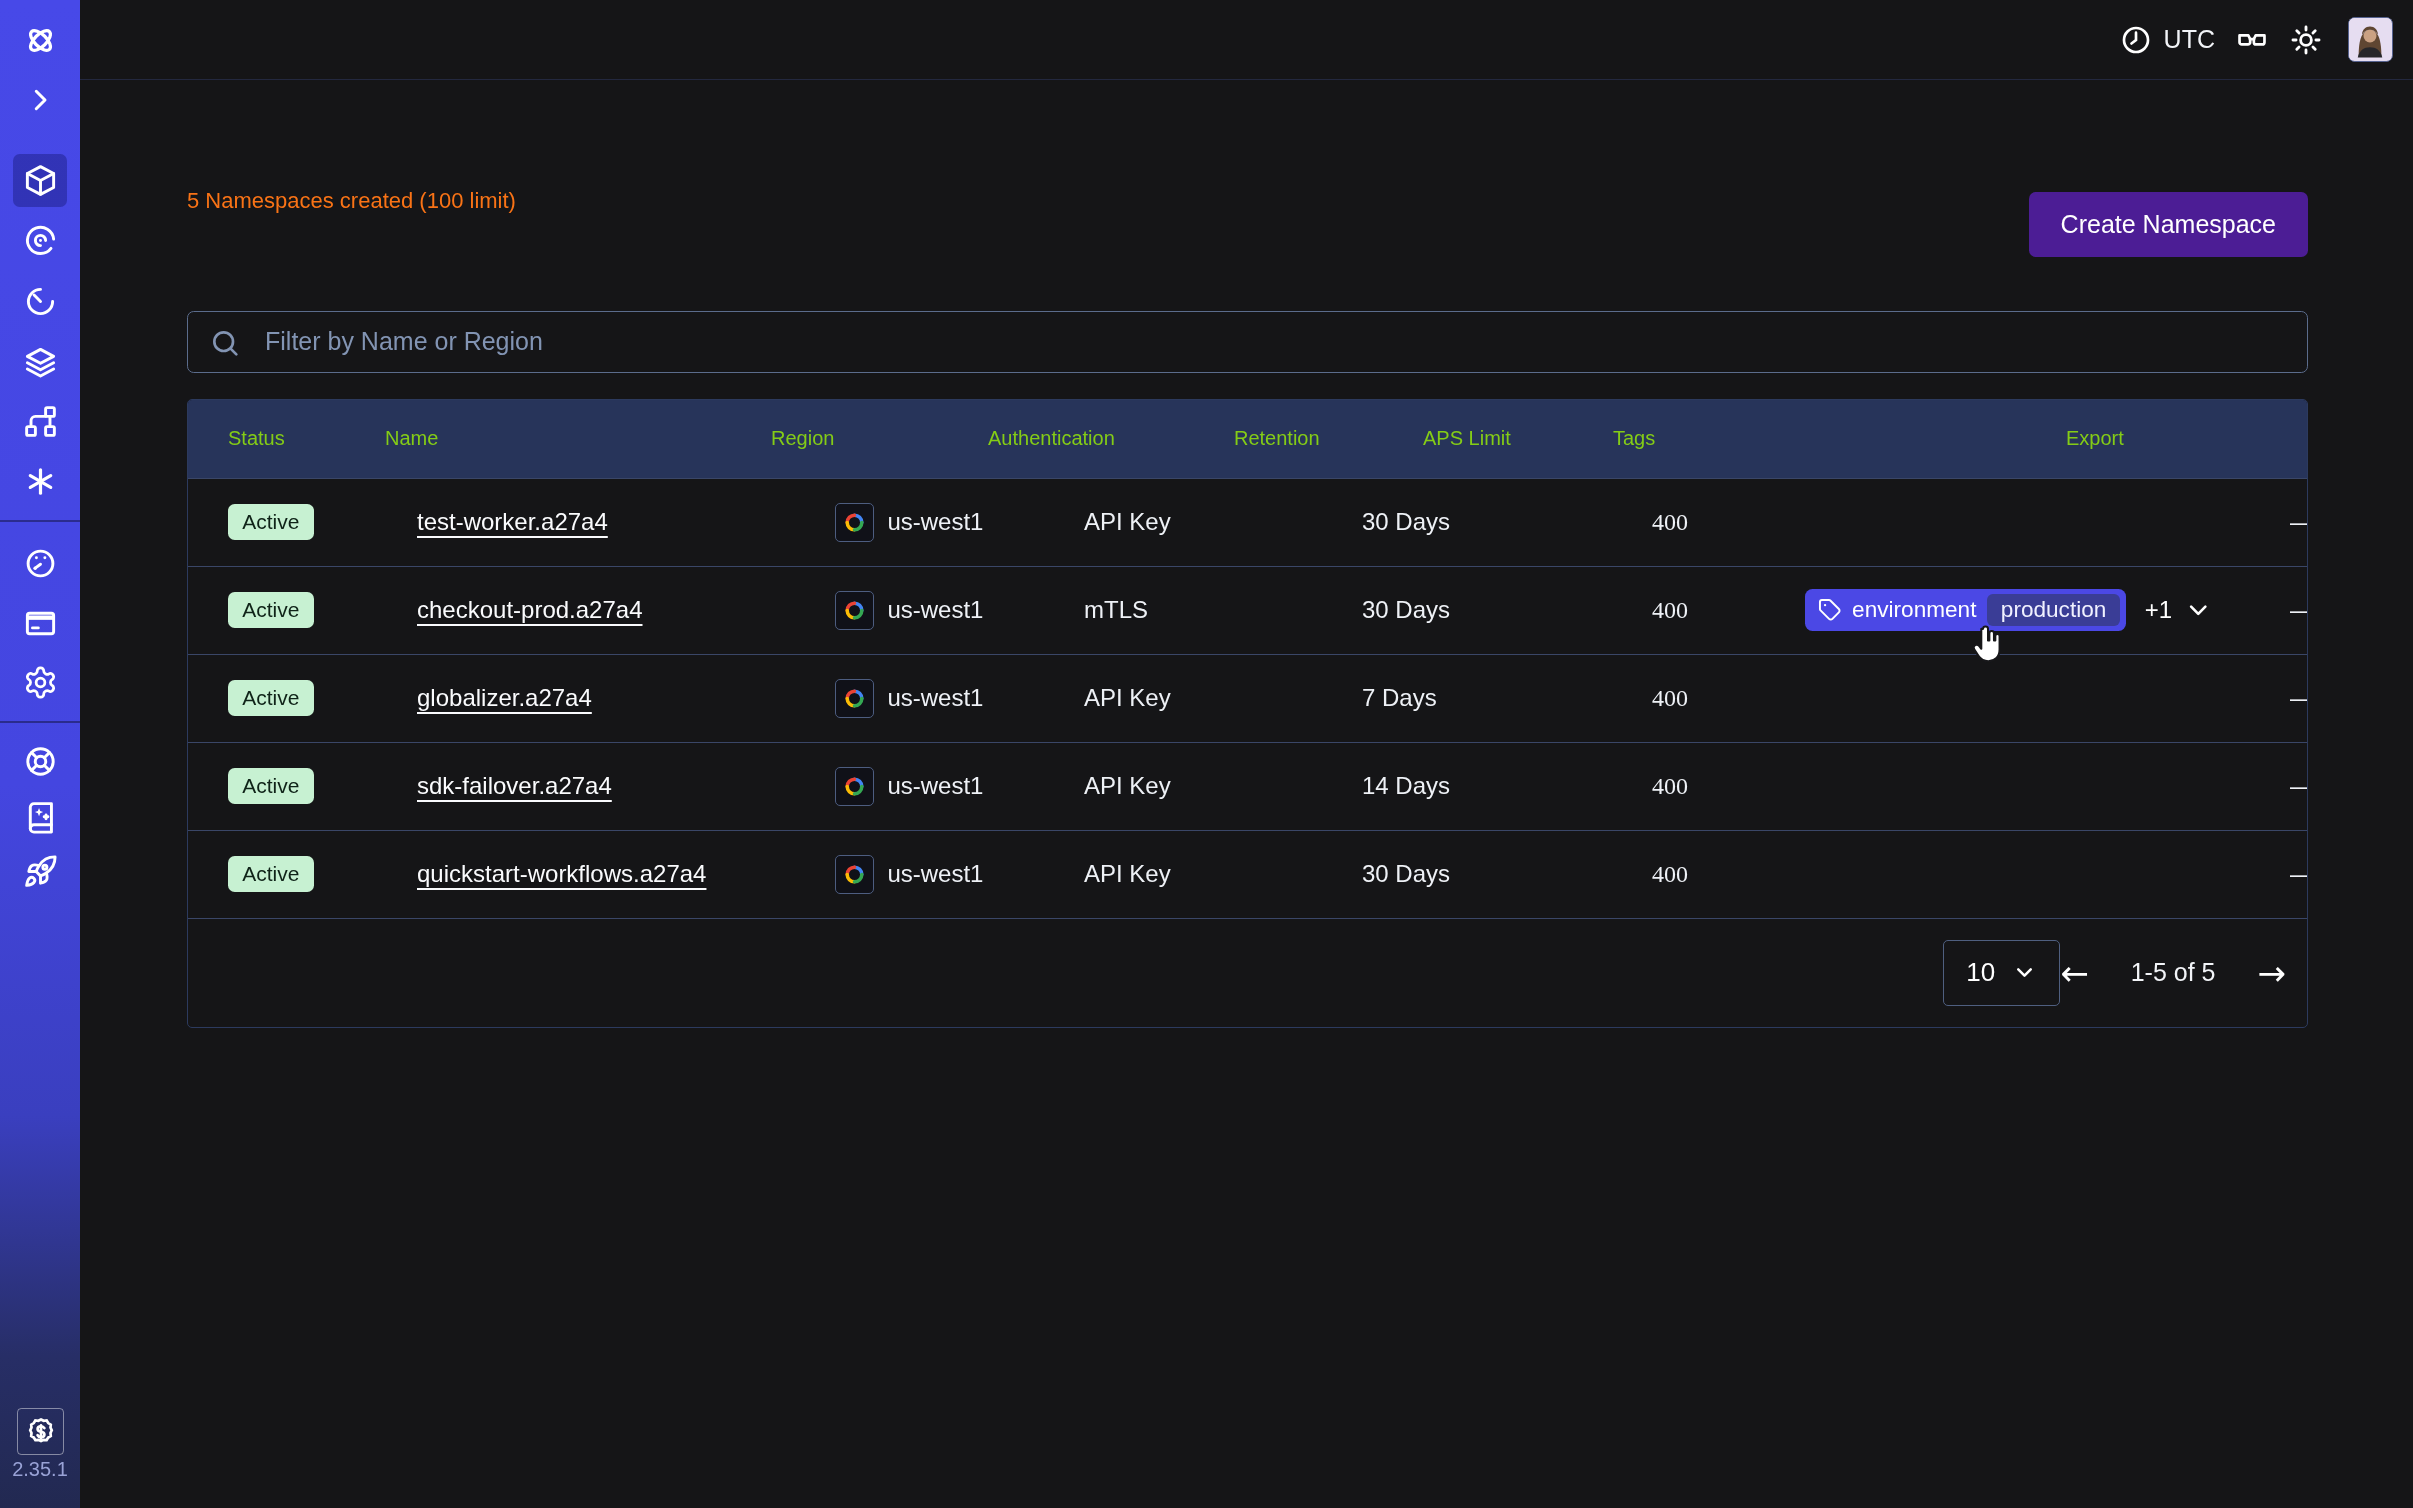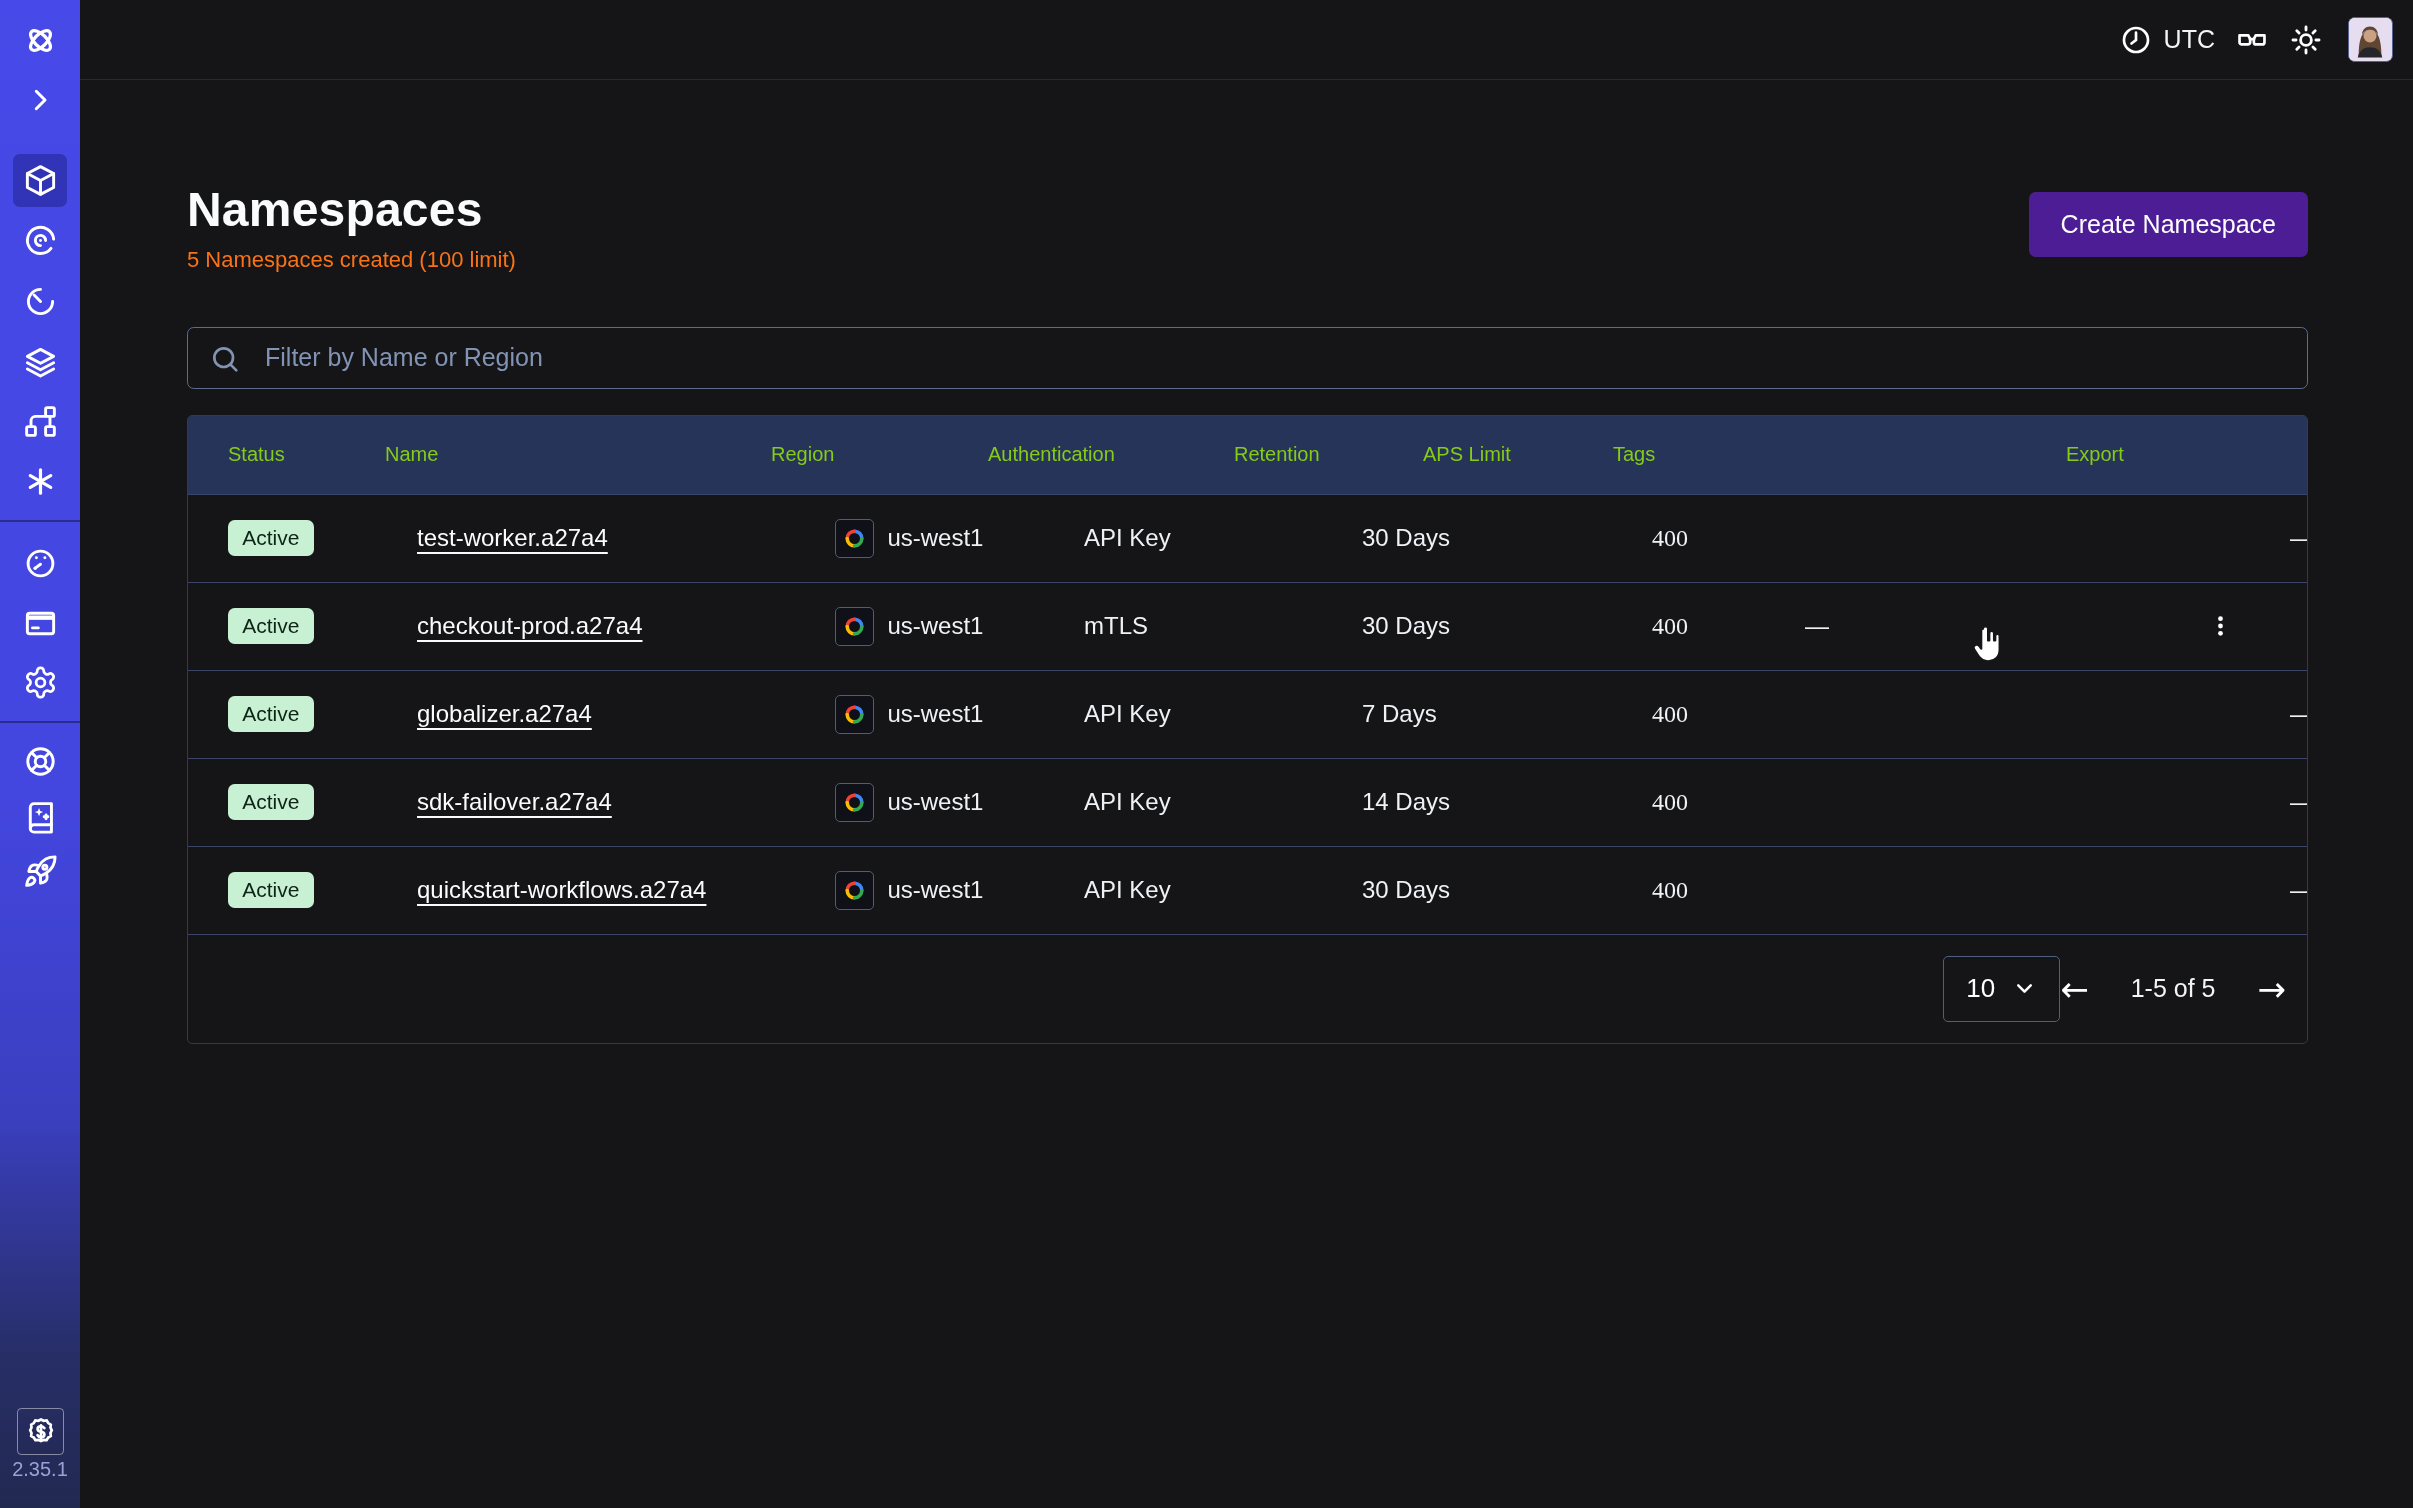--- a/index.html
+++ b/index.html
@@ -287,21 +287,20 @@
       <path d="M7.4 9.5c.3-3 2-4.7 4.6-4.7s4.3 1.7 4.6 4.7c-1.3-1.9-2.7-2.8-4.6-2.8s-3.3.9-4.6 2.8z" fill="#5f4632"></path>
       <path d="M5 22.5c1-4.2 3.6-5.8 7-5.8s6 1.6 7 5.8z" fill="#26262a"></path>
     </svg>
   </div>
 </header>
 
 <main class="main">
 
   <div class="page-head">
     <div>
-      <h1 class="page-title">Namespaces</h1>
       <div class="page-sub">5 Namespaces created (100 limit)</div>
     </div>
     <button class="create-btn">Create Namespace</button>
   </div>
 
   <div class="filter-wrap">
     <svg class="filter-search-icon" width="32" height="32" viewBox="0 0 24 24" fill="none" stroke="#8294b3" stroke-width="2" stroke-linecap="round">
       <circle cx="11" cy="11" r="7"></circle>
         <path d="m16.2 16.2 4.3 4.3"></path>
     </svg>
@@ -373,20 +372,36 @@
               <path d="M12 19a7 7 0 0 0 7-7" stroke="#34A853"></path>
           </svg>
           </span>
         <span>us-west1</span>
       </div>
       <div class="cell">mTLS</div>
       <div class="cell">30 Days</div>
       <div class="cell c-aps">
           <span class="mono">400</span>
         </div>
+      <div class="cell">
+        <span class="tagpill">
+          <svg width="23.5" height="23.5" viewBox="0 0 24 24" fill="none" stroke="#fff" stroke-width="2" stroke-linejoin="round">
+            <path d="M12.59 2.59A2 2 0 0 0 11.17 2H4a2 2 0 0 0-2 2v7.17a2 2 0 0 0 .59 1.42l8.7 8.7a2.4 2.4 0 0 0 3.42 0l6.58-6.58a2.4 2.4 0 0 0 0-3.42z"></path>
+            <circle cx="7.2" cy="7.2" r="1.2" fill="#fff" stroke="none"></circle>
+          </svg>
+          <span class="tkey">environment</span>
+          <span class="taginner">production</span>
+        </span>
+        <span class="tagmore">+1</span>
+        <button class="tag-expand">
+          <svg width="28.5" height="28.5" viewBox="0 0 24 24" fill="none" stroke="#fff" stroke-width="2.2" stroke-linecap="round" stroke-linejoin="round">
+              <polyline points="6 9 12 15 18 9"></polyline>
+            </svg>
+        </button>
+      </div>
       <div class="cell c-export">
         <span class="dash">—</span>
         <button class="kebab">
           <svg width="25" height="30" viewBox="0 0 24 24" fill="#fff">
               <circle cx="12" cy="5" r="2.3"></circle>
               <circle cx="12" cy="12" r="2.3"></circle>
               <circle cx="12" cy="19" r="2.3"></circle>
             </svg>
         </button>
       </div>

